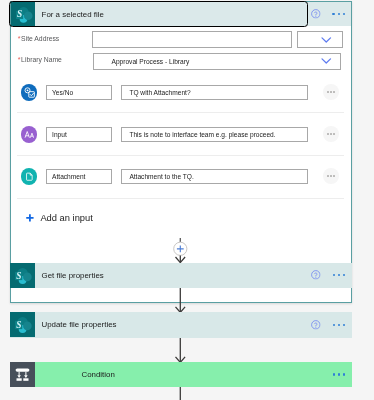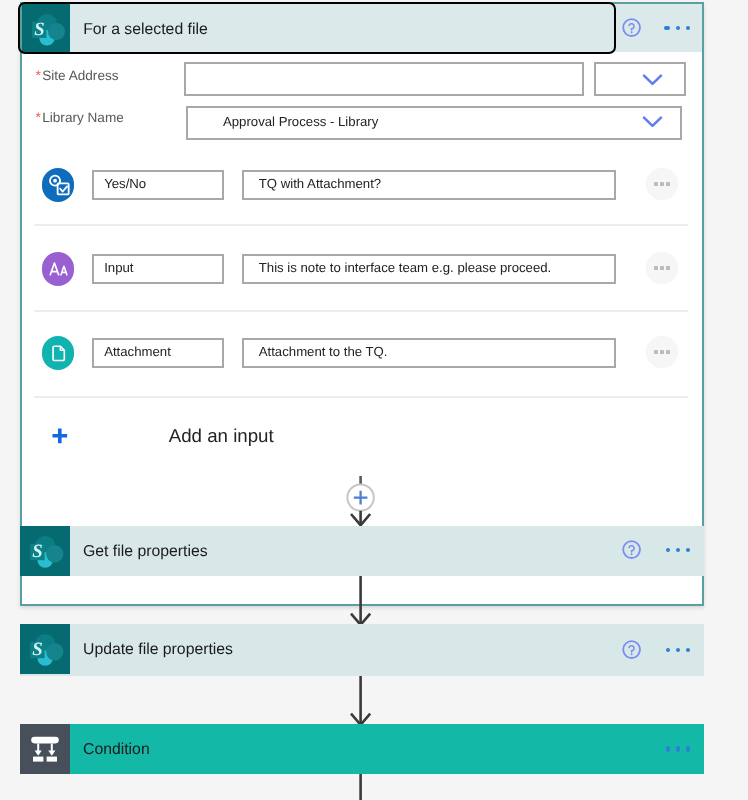--- a/index.html
+++ b/index.html
@@ -43,21 +43,21 @@
   .addinput .lbl{font-size:9.35px;color:#232323;margin-left:6.3px;}
 
   
   .acard{position:absolute;left:9.5px;width:342px;height:25.5px;display:flex;align-items:center;
          box-sizing:border-box;}
   .acard .aicon{width:25px;height:25px;flex:0 0 25px;display:block;line-height:0;}
   .acard .aicon svg{display:block;}
   .acard .atitle{font-size:7.9px;color:#1b1b1b;margin-left:7px;white-space:nowrap;}
   .acard .aright{margin-left:auto;display:flex;align-items:center;padding-right:6.3px;}
   .theme-sp{background:#d8e8e8;}
-  .theme-ctl{background:#14b8a6;}
+  .theme-ctl{background:#86efac;gap:40px;}
 
   .conn{position:absolute;}
 </style>
 </head>
 <body>
 
 <svg width="0" height="0" style="position:absolute">
   <defs>
     <symbol id="sp-logo" viewBox="0 0 25 25">
       <defs>
@@ -181,21 +181,21 @@
       </div>
     <div class="tbox" style="left:110.7px;top:166.7px;width:187.2px;height:15.4px;padding-left:7.1px;">
         <span>Attachment to the TQ.</span>
       </div>
     <div class="dots" style="left:312.6px;top:166.4px;">
         <i></i>
         <i></i>
         <i></i>
       </div>
 
-    <div class="addinput" style="left:15.7px;top:210.7px;gap:44px;">
+    <div class="addinput" style="left:15.7px;top:210.7px;">
       <svg width="7.8" height="7.8" viewBox="0 0 10 10" style="display:block">
         <path d="M5 0.3 V9.7 M0.3 5 H9.7" stroke="#1268e3" stroke-width="2.3"></path>
       </svg>
       <span class="lbl">Add an input</span>
     </div>
 
   </div>
 
   <svg class="conn" style="left:169px;top:238px;" width="23" height="26">
     <line x1="11.3" y1="0" x2="11.3" y2="4" stroke="#5a5a5a" stroke-width="1.3"></line>

